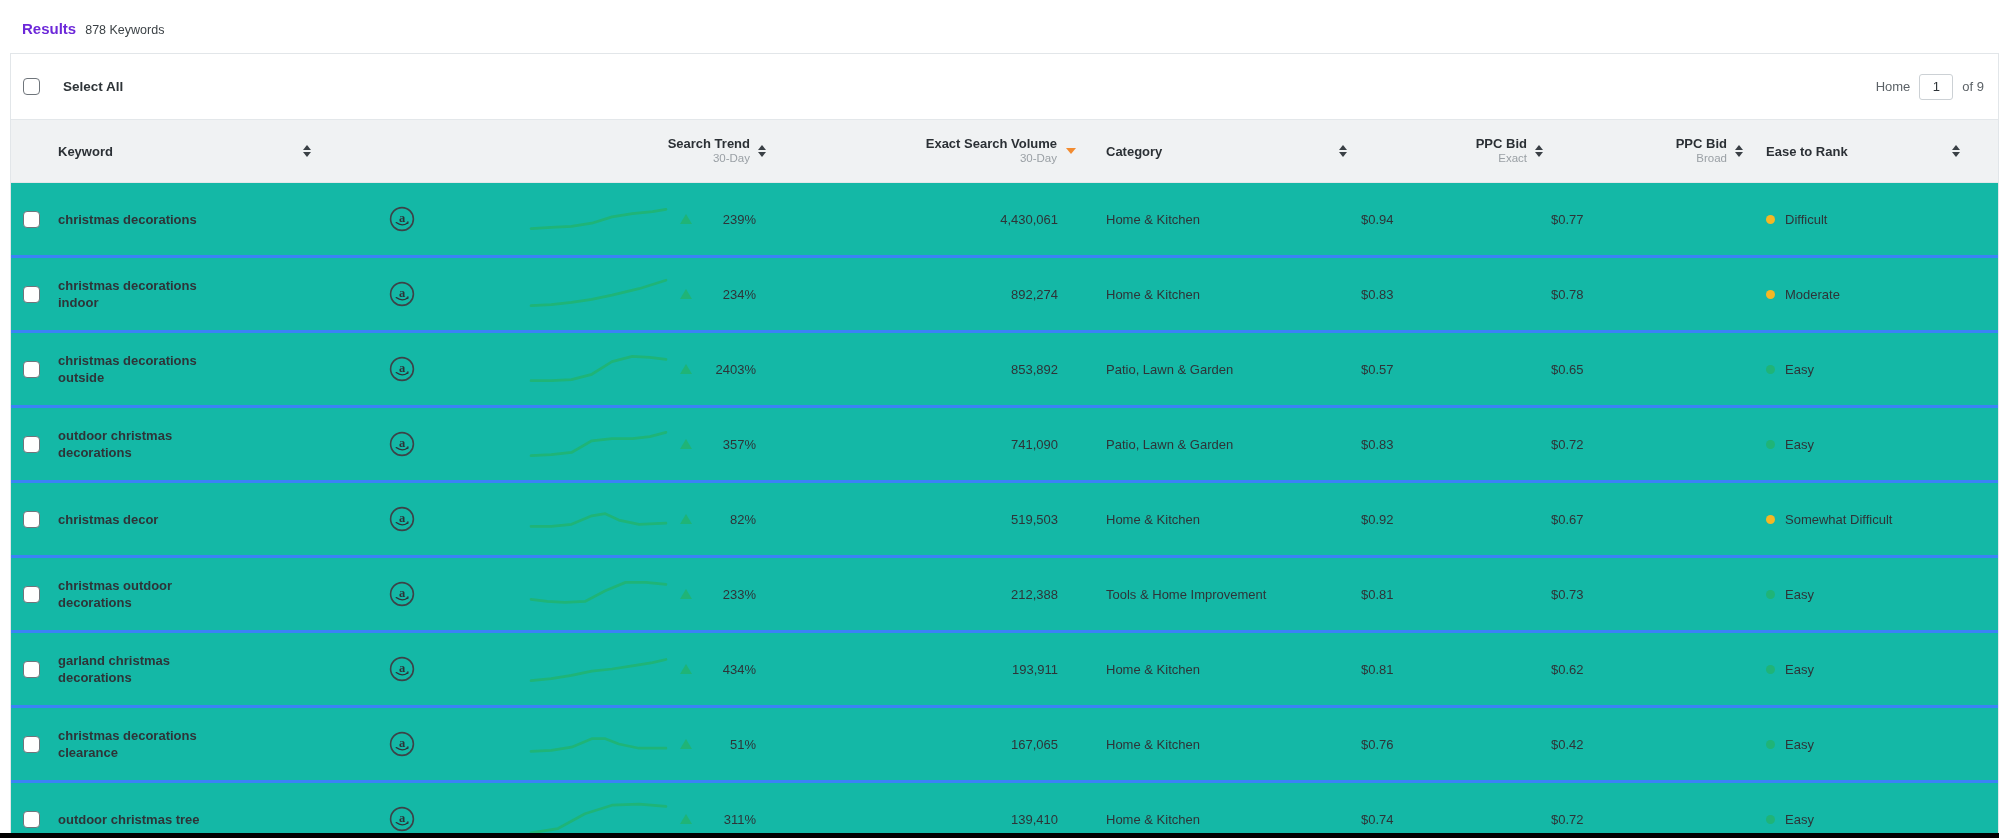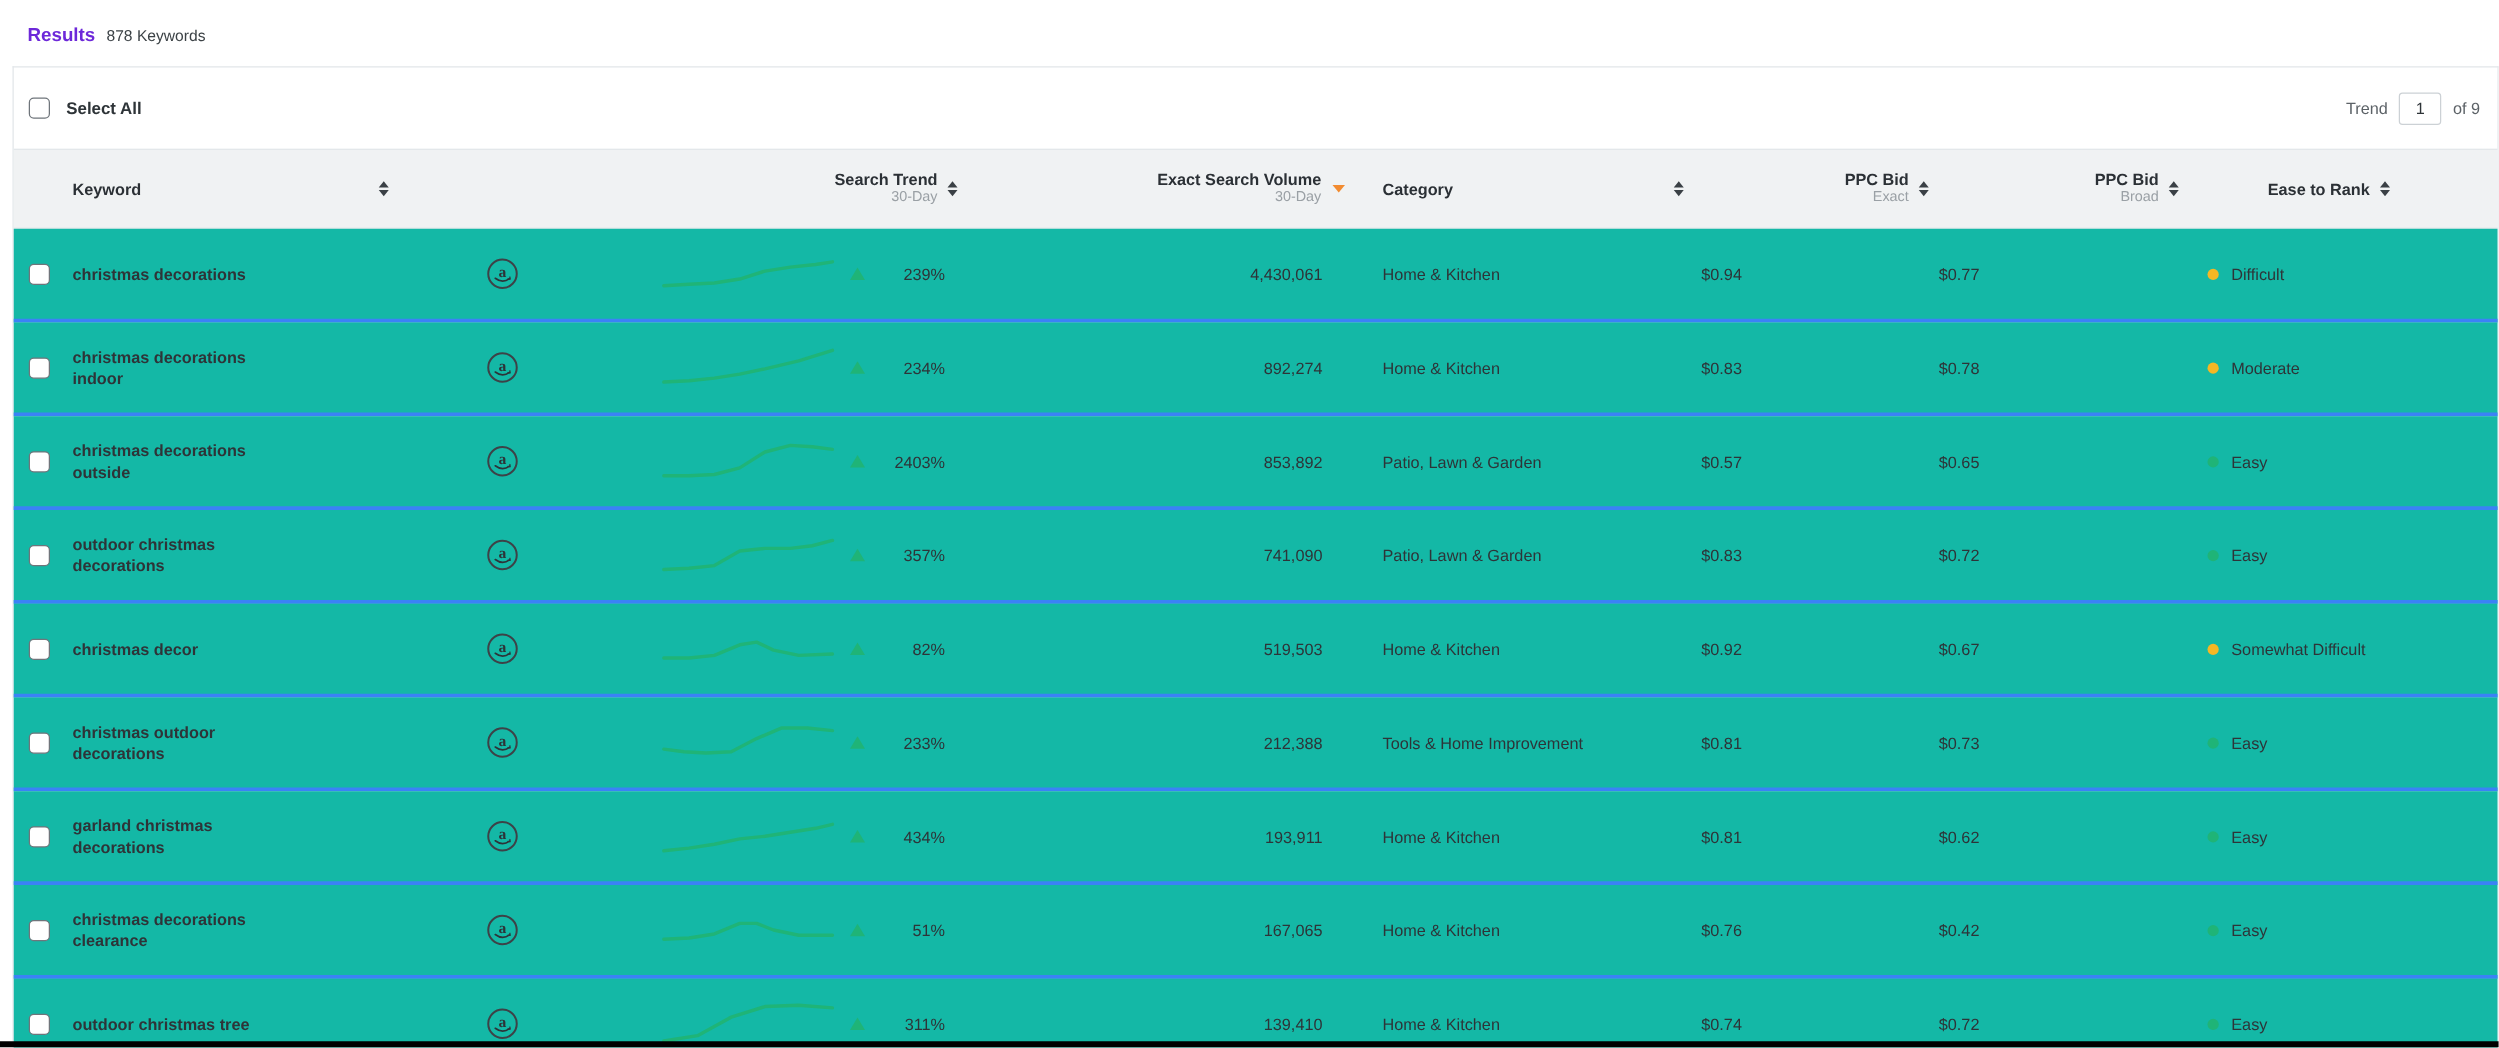--- a/index.html
+++ b/index.html
@@ -19,42 +19,42 @@
     position:absolute; top:53px; left:10px; width:1989px; height:790px;
     background:#fff; border:1px solid #e2e6e9; border-bottom:none;
   }
 
   
   .toolbar { height:65px; display:flex; align-items:center; position:relative; }
   .checkbox {
     width:17px; height:17px; border:1.5px solid #6f757b; border-radius:4px;
     background:#fff; display:inline-block; flex:none; cursor:pointer;
   }
-  .select-all { display:flex; align-items:center; gap:13px; margin-left:12px; }
+  .select-all { display:flex; align-items:center; gap:23px; margin-left:12px; }
   .select-all-label { font-size:13.5px; font-weight:bold; color:#2e3438; }
   .pagination { position:absolute; right:14px; top:0; height:100%; display:flex; align-items:center; gap:9px; font-size:13px; color:#5c6267; }
   .page-input {
     width:34px; height:26px; border:1px solid #ccd1d5; border-radius:3px;
     text-align:center; font-size:13px; color:#2e3438; font-family:"Liberation Sans",sans-serif;
   }
 
   
   .grid-row { display:grid; grid-template-columns:47px 283px 90px 335px 318px 277px 190px 200px 1fr; }
 
   
   .thead { height:64px; background:#f0f2f3; border-top:1px solid #e3e7ea; border-bottom:1px solid #e3e7ea; }
   .th { display:flex; align-items:center; font-size:13px; font-weight:bold; color:#2b3035; }
   .th .lbl2 { display:flex; flex-direction:column; line-height:15px; }
   .th .sub { font-size:11.5px; font-weight:normal; color:#9aa0a5; text-align:right; }
   .th-keyword { justify-content:space-between; padding-right:30px; }
   .th-trend { justify-content:flex-end; text-align:right; }
   .th-volume { justify-content:flex-end; padding-right:8px; text-align:right; }
   .th-category { justify-content:space-between; padding-left:22px; padding-right:14px; }
   .th-ppc { justify-content:flex-end; padding-right:8px; text-align:right; }
-  .th-ease { justify-content:center; padding-left:15px; padding-right:38px; }
+  .th-ease { justify-content:space-between; padding-left:15px; padding-right:38px; }
 
   .sort-icon { display:inline-flex; flex-direction:column; gap:2px; margin-left:8px; cursor:pointer; flex:none; }
   .sort-icon .up { width:0; height:0; border-left:4px solid transparent; border-right:4px solid transparent; border-bottom:5px solid #3a4045; }
   .sort-icon .dn { width:0; height:0; border-left:4px solid transparent; border-right:4px solid transparent; border-top:5px solid #3a4045; }
   .sort-caret-desc { width:0; height:0; border-left:5px solid transparent; border-right:5px solid transparent; border-top:6px solid #F28B30; margin-left:9px; cursor:pointer; flex:none; }
 
   
   #rows .trow { height:75px; border-bottom:3px solid #3b82f6; background:#14b8a6; }
   .cell { display:flex; align-items:center; font-size:13px; color:#2e3438; }
   .c-select { padding-left:12px; }
@@ -87,21 +87,21 @@
 </div>
 
 <div class="panel">
 
   <div class="toolbar">
     <div class="select-all">
       <span class="checkbox"></span>
       <span class="select-all-label">Select All</span>
     </div>
     <div class="pagination">
-      <span>Trend</span>
+      <span>Home</span>
       <input class="page-input" value="1" style="">
       <span>of 9</span>
     </div>
   </div>
 
   <div class="thead grid-row">
     <div class="th"></div>
     <div class="th th-keyword">
       <span>Keyword</span>
       <span class="sort-icon">

